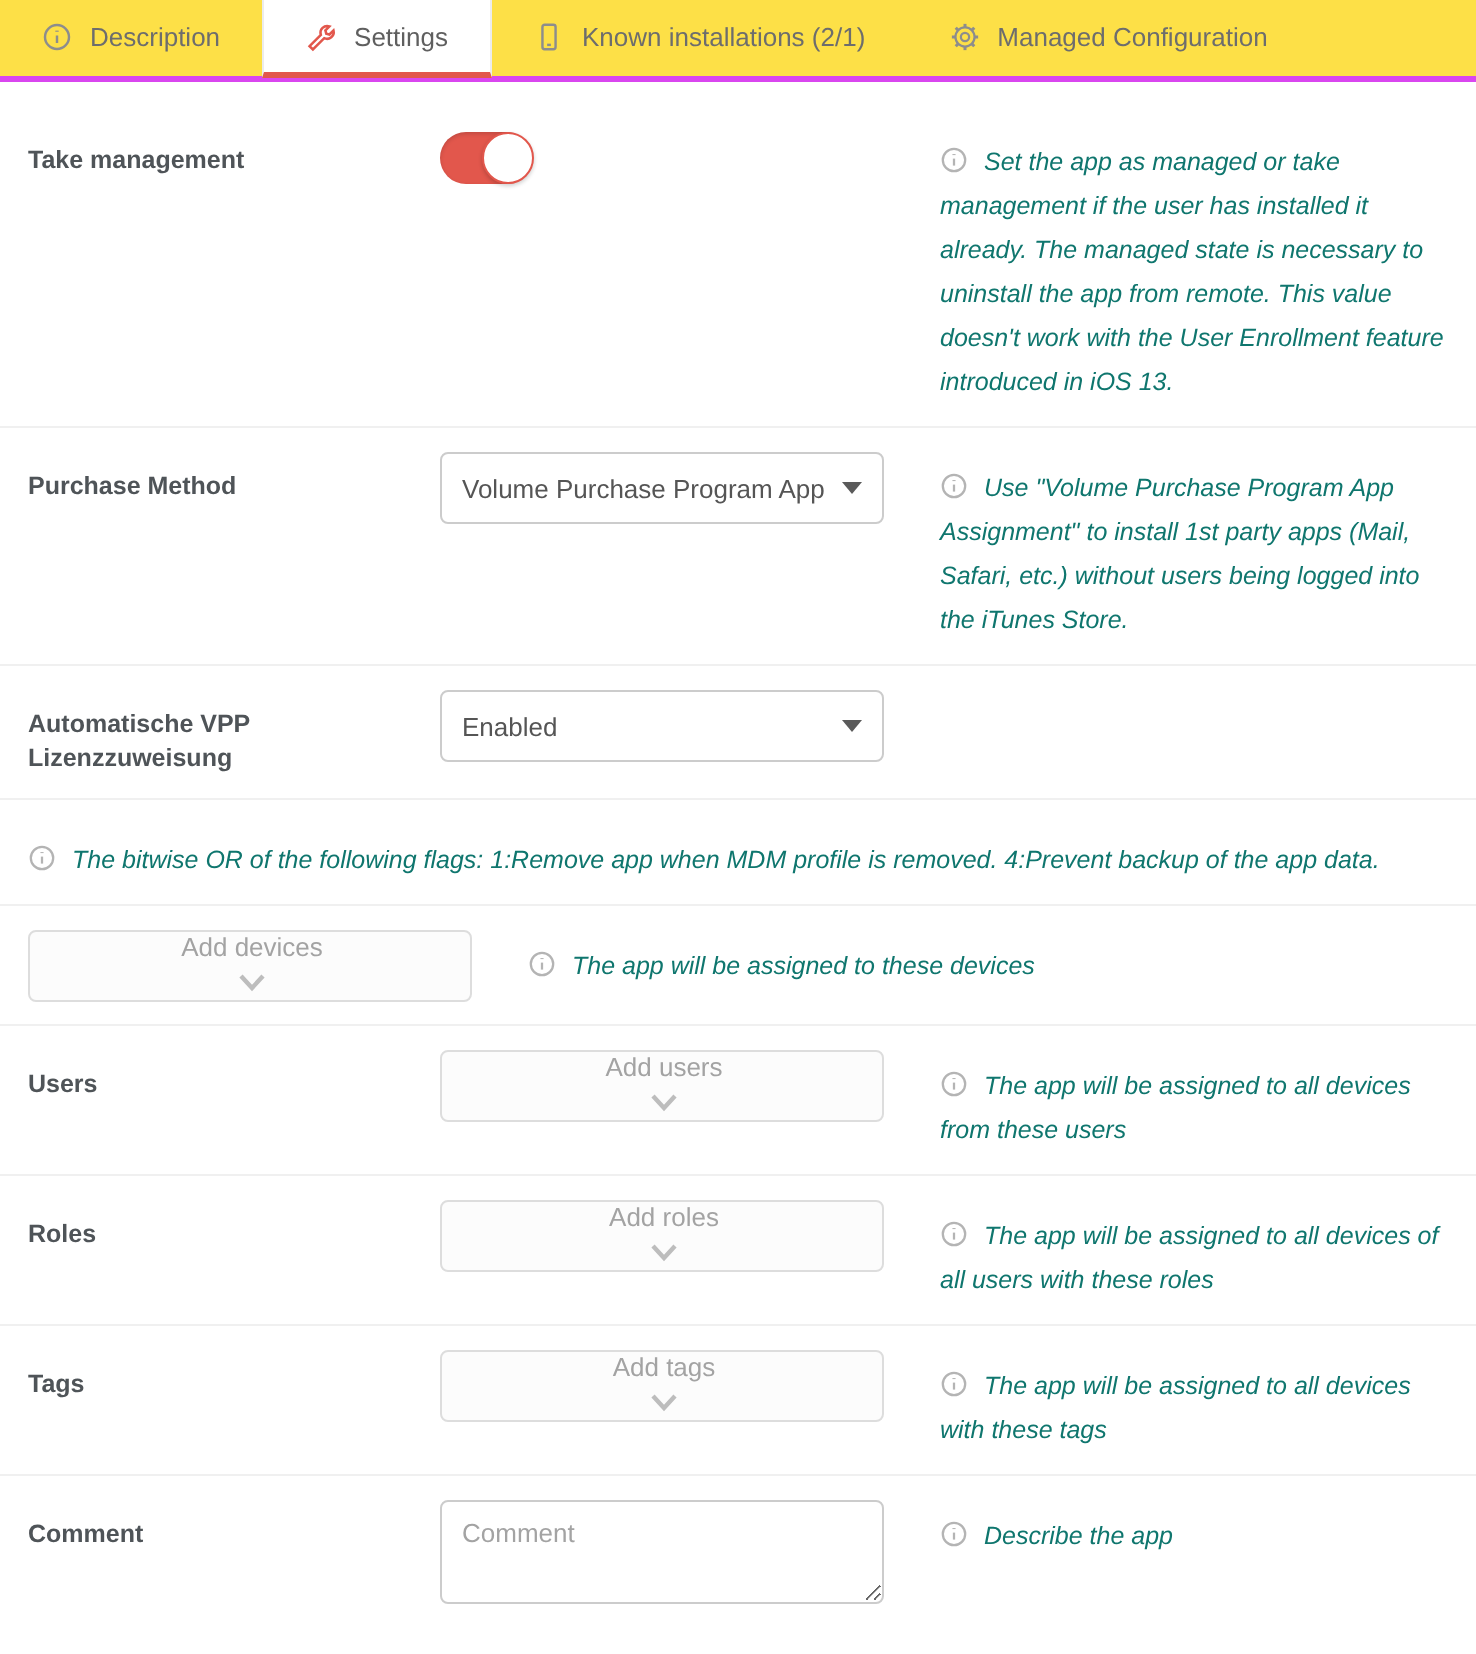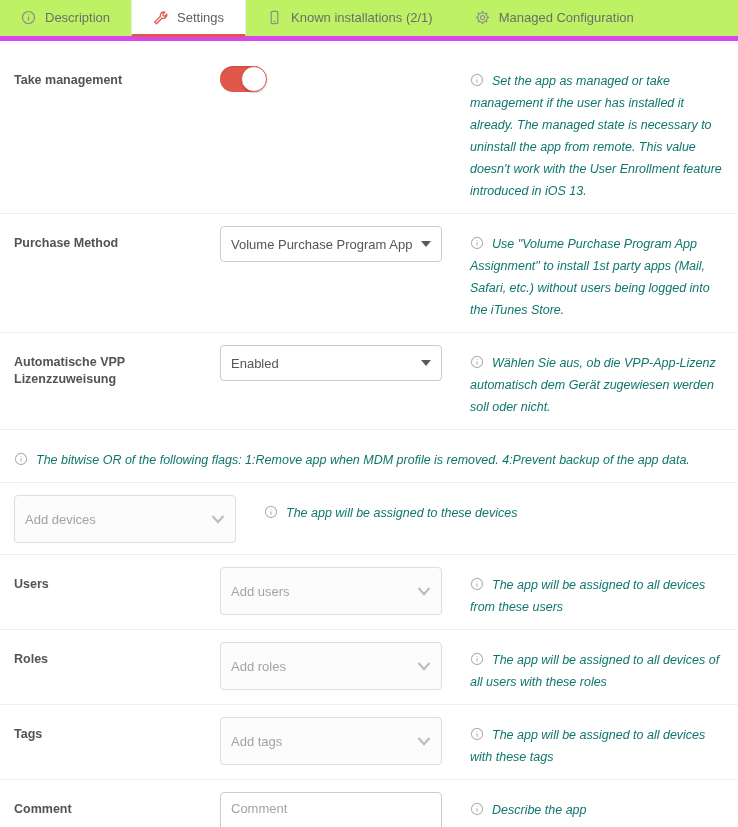--- a/index.html
+++ b/index.html
@@ -1,21 +1,21 @@
 <!DOCTYPE html>
 <html><head>
 <meta charset="utf-8">
 <style>
   * { box-sizing: border-box; margin: 0; padding: 0; }
   html,body { width: 738px; height: 827px; background: #fff; overflow: hidden;
     font-family: "Liberation Sans", "DejaVu Sans", sans-serif; }
 
   
-  .tabbar { display: flex; align-items: stretch; height: 41px; background: #bef264;
-    border-bottom: 5px solid #d946ef; }
+  .tabbar { display: flex; align-items: stretch; height: 41px; background: #fde047;
+    border-bottom: 3px solid #d946ef; }
   .tab { display: flex; align-items: center; gap: 9px; padding: 0 21px; cursor: pointer;
     font-size: 13px; color: #6d6d6d; border-bottom: 3px solid transparent; margin-bottom: -1px;
     white-space: nowrap; }
   .tab .ticon { display: inline-flex; width: 15px; height: 15px; color: #8d8d8d; }
   .tab.active { background: #fff; border-bottom-color: #e2574c;
     border-left: 1px solid #ececec; border-right: 1px solid #ececec; color: #5f5f5f; }
   .tab.active .ticon { color: #e2574c; }
   .ticon svg, .iicon svg { width: 100%; height: 100%; display: block; }
 
   
@@ -43,22 +43,22 @@
   .select { display: flex; align-items: center; justify-content: space-between;
     height: 36px; padding: 0 10px; background: #fff; border: 1px solid #ccc;
     border-radius: 4px; cursor: pointer; font-size: 13px; color: #555; }
   .select .val { overflow: hidden; white-space: nowrap; flex: 1 1 auto; }
   .caret { width: 0; height: 0; border-left: 5px solid transparent;
     border-right: 5px solid transparent; border-top: 6px solid #5a5a5a;
     flex: 0 0 auto; margin-left: 6px; }
 
   
   .multiselect { display: flex; align-items: center; justify-content: space-between;
-    height: 48px; padding: 0 8px 0 10px; background: #fcfcfc; border: 1px solid #ddd;
-    border-radius: 4px; cursor: pointer; font-size: 13px; color: #a3a3a3; }
+    height: 36px; padding: 0 8px 0 10px; background: #fcfcfc; border: 1px solid #ddd;
+    border-radius: 4px; cursor: pointer; font-size: 13px; color: #a3a3a3; flex-direction: column; }
   .multiselect .chev { width: 18px; height: 18px; color: #bdbdbd; flex: 0 0 auto; }
   .multiselect .chev svg { width: 100%; height: 100%; display: block; }
 
   
   textarea.comment { width: 222px; height: 52px; border: 1px solid #ccc; border-radius: 4px;
     padding: 8px 10px; font-family: "Liberation Sans", sans-serif; font-size: 13px;
     color: #555; resize: both; background: #fff; }
   textarea.comment::placeholder { color: #a3a3a3; }
 </style>
 </head>
@@ -142,25 +142,20 @@
           </svg></span><span>Use "Volume Purchase Program App Assignment" to install 1st party apps (Mail, Safari, etc.) without users being logged into the iTunes Store.</span></div>
     </div>
     <div class="row">
       <div class="col-label">Automatische VPP Lizenzzuweisung</div>
       <div class="col-control">
         <div class="select">
           <span class="val">Enabled</span>
           <span class="caret"></span>
         </div>
       </div>
-      <div class="col-help"><span class="iicon"><svg viewBox="0 0 16 16" fill="none" stroke="currentColor" stroke-width="1.3">
-            <circle cx="8" cy="8" r="6.4"></circle>
-            <line x1="8" y1="7.2" x2="8" y2="11.2"></line>
-            <line x1="8" y1="4.6" x2="8" y2="5.2" stroke-width="1.8"></line>
-          </svg></span><span>Wählen Sie aus, ob die VPP-App-Lizenz automatisch dem Gerät zugewiesen werden soll oder nicht.</span></div>
     </div>
     <div class="row">
       <div class="col-help"><span class="iicon"><svg viewBox="0 0 16 16" fill="none" stroke="currentColor" stroke-width="1.3">
             <circle cx="8" cy="8" r="6.4"></circle>
             <line x1="8" y1="7.2" x2="8" y2="11.2"></line>
             <line x1="8" y1="4.6" x2="8" y2="5.2" stroke-width="1.8"></line>
           </svg></span><span>The bitwise OR of the following flags: 1:Remove app when MDM profile is removed. 4:Prevent backup of the app data.</span></div>
     </div>
     <div class="row">
       <div class="col-control">

